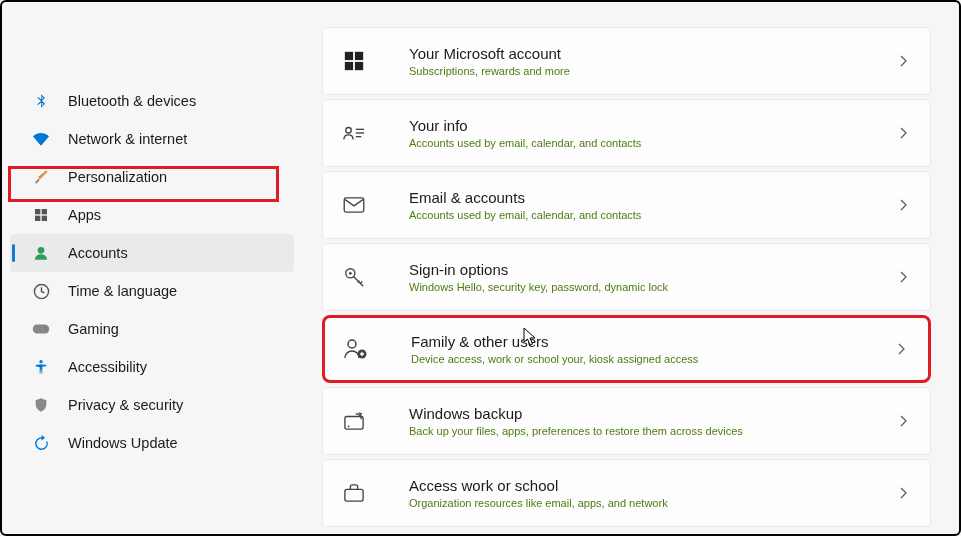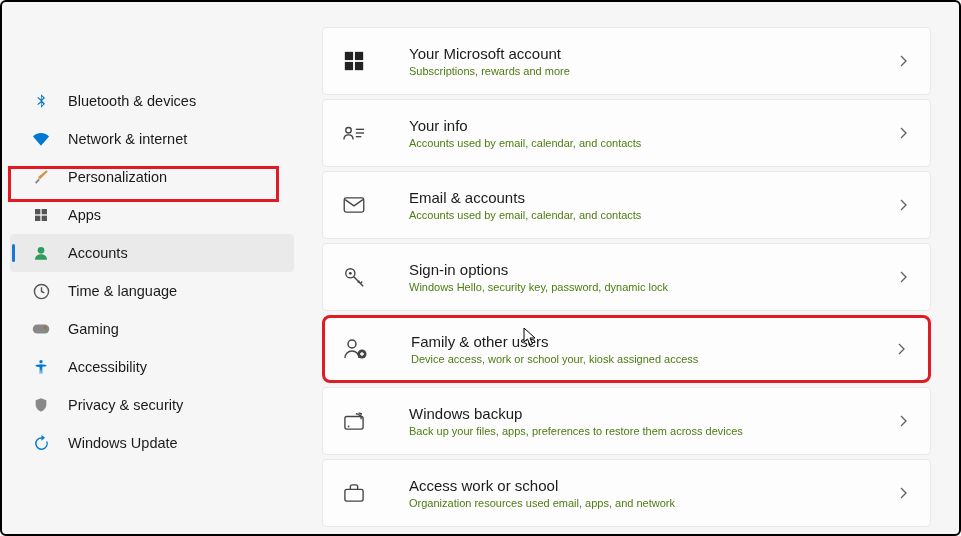--- a/index.html
+++ b/index.html
@@ -346,21 +346,21 @@
 
     <div class="card">
       <span class="card-icon">
         <svg width="22" height="20" viewBox="0 0 24 22">
             <rect x="2" y="7" width="20" height="13" rx="2" fill="none" stroke="#444" stroke-width="1.5"></rect>
             <path d="M8 7V4a2 2 0 0 1 2-2h4a2 2 0 0 1 2 2v3" fill="none" stroke="#444" stroke-width="1.5"></path>
           </svg>
       </span>
       <div class="card-text">
         <div class="card-title">Access work or school</div>
-        <div class="card-desc">Organization resources used email, apps, and network</div>
+        <div class="card-desc">Organization resources like email, apps, and network</div>
       </div>
       <span class="chevron">
           <svg width="8" height="12" viewBox="0 0 8 12">
             <path d="M1 1l5 5-5 5" stroke="#5f5f5f" stroke-width="1.3" fill="none"></path>
           </svg>
         </span>
     </div>
 
   </div>
 

